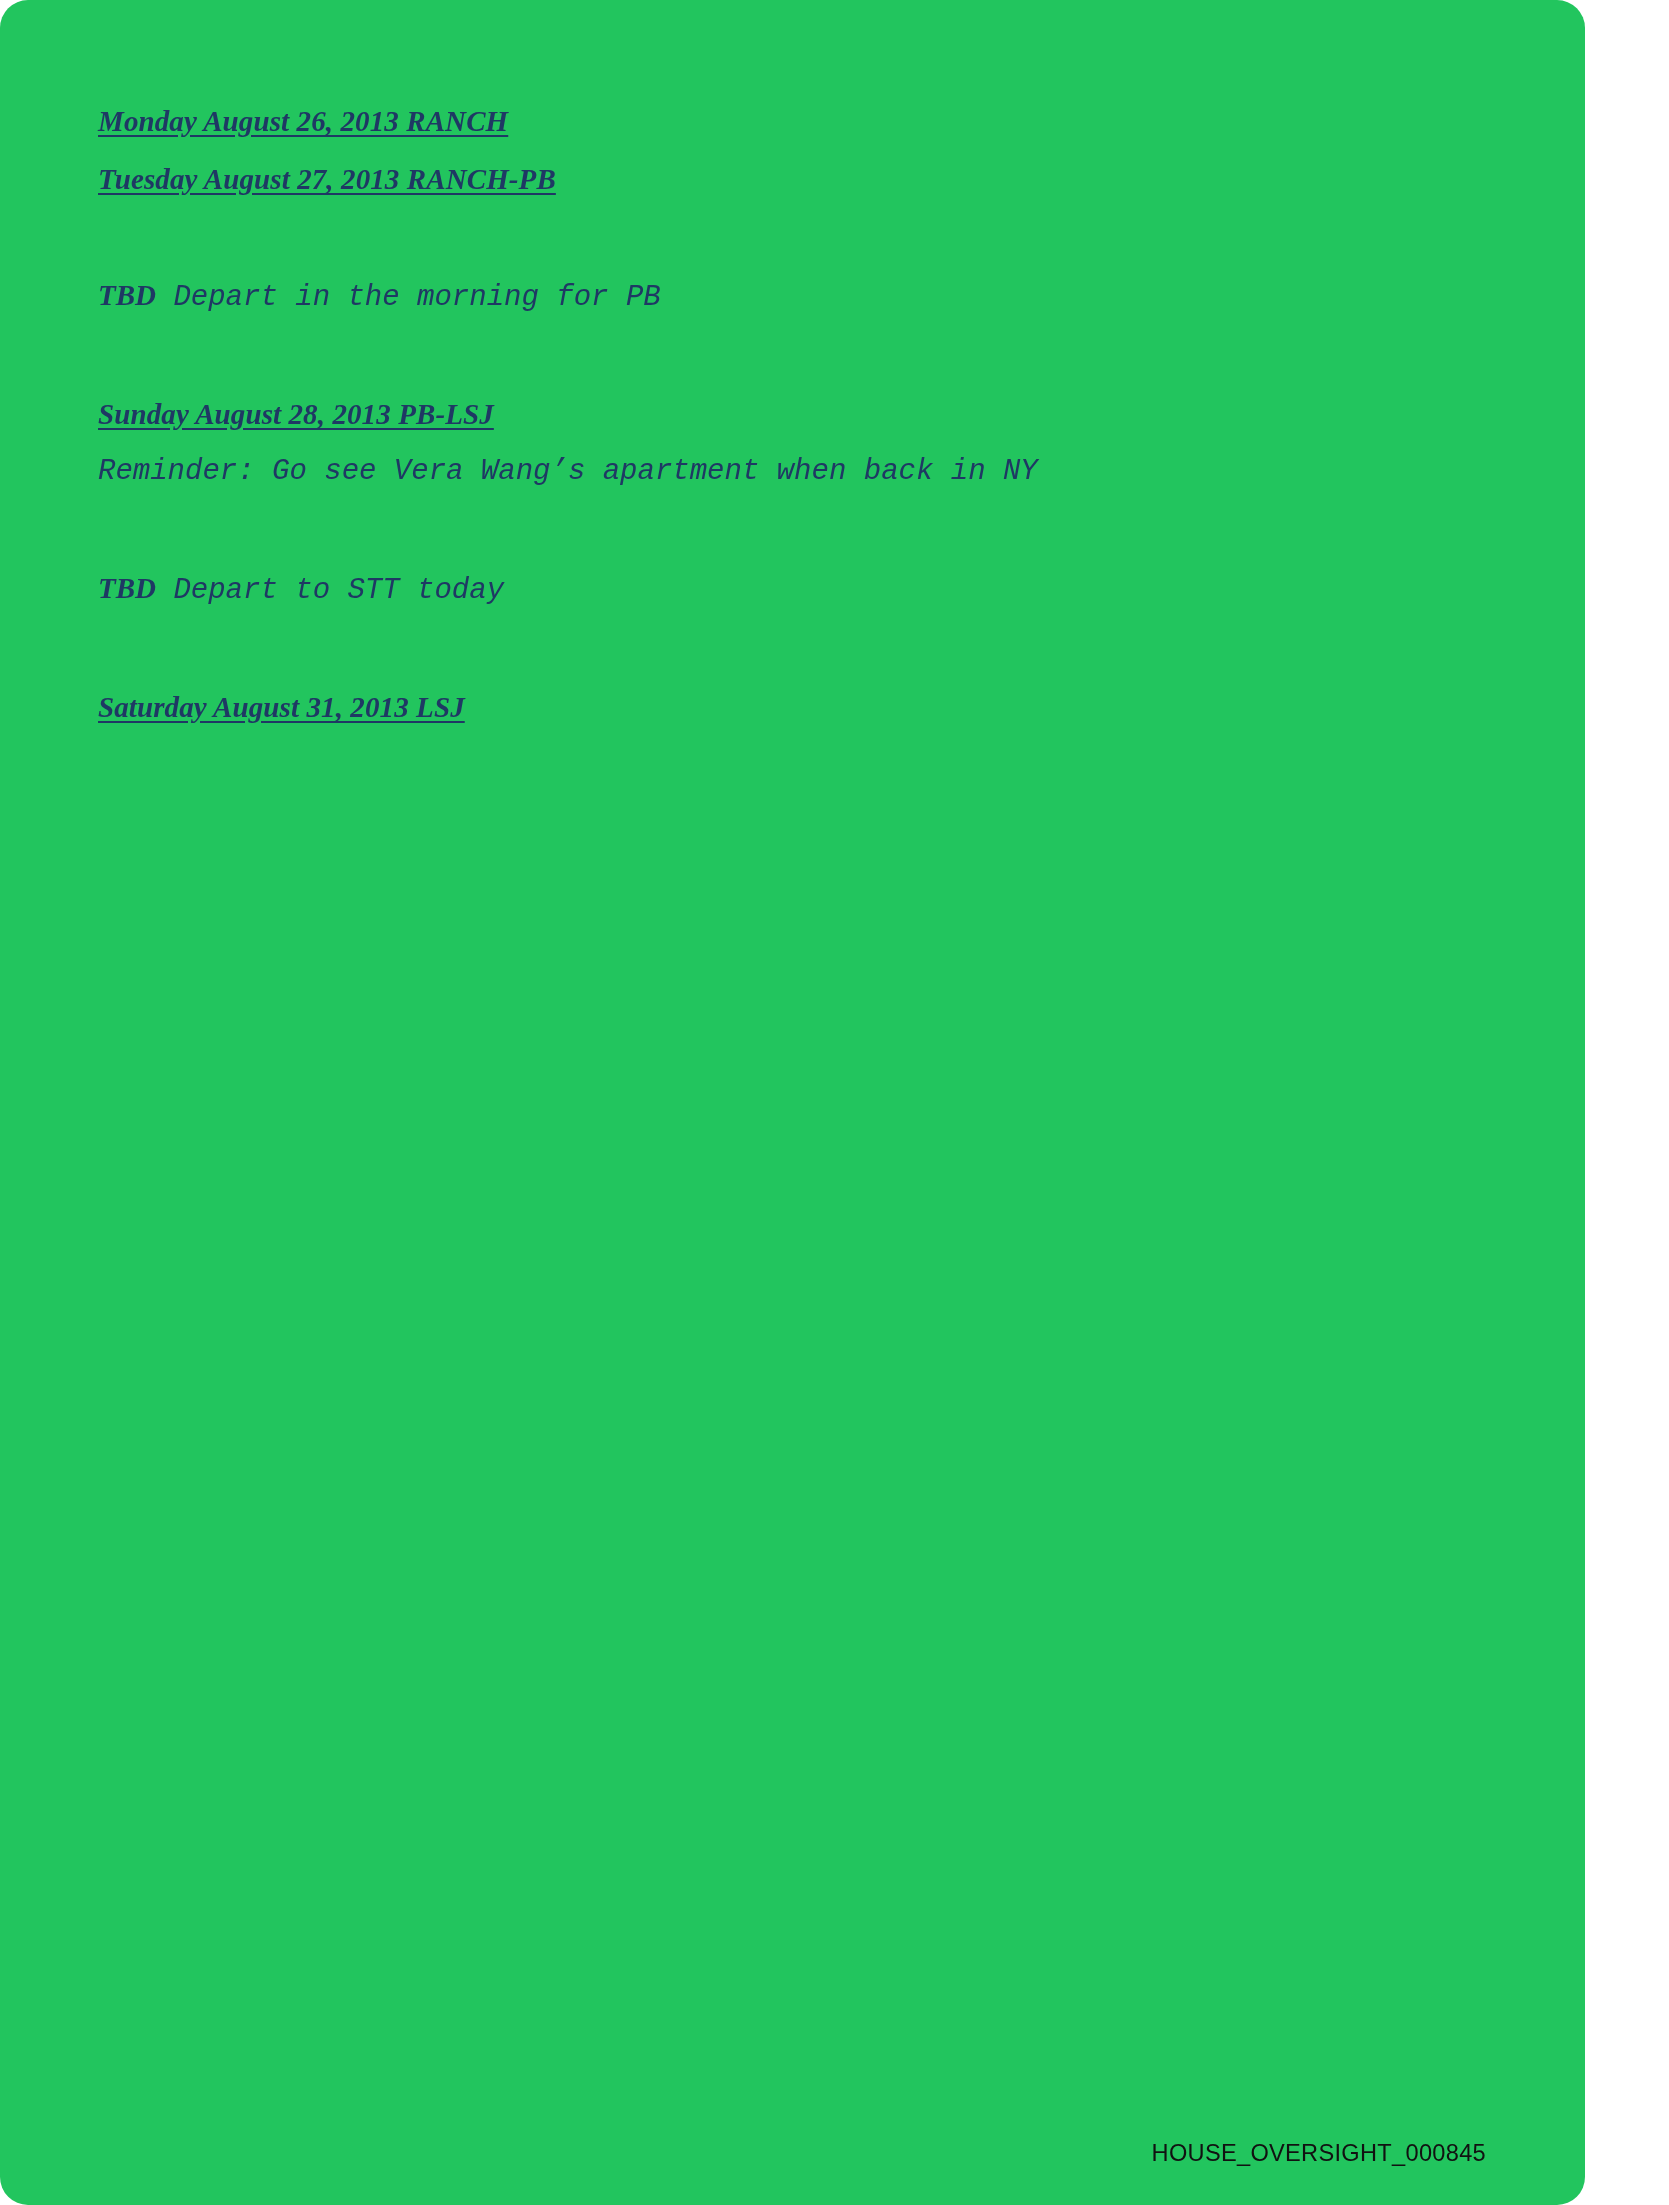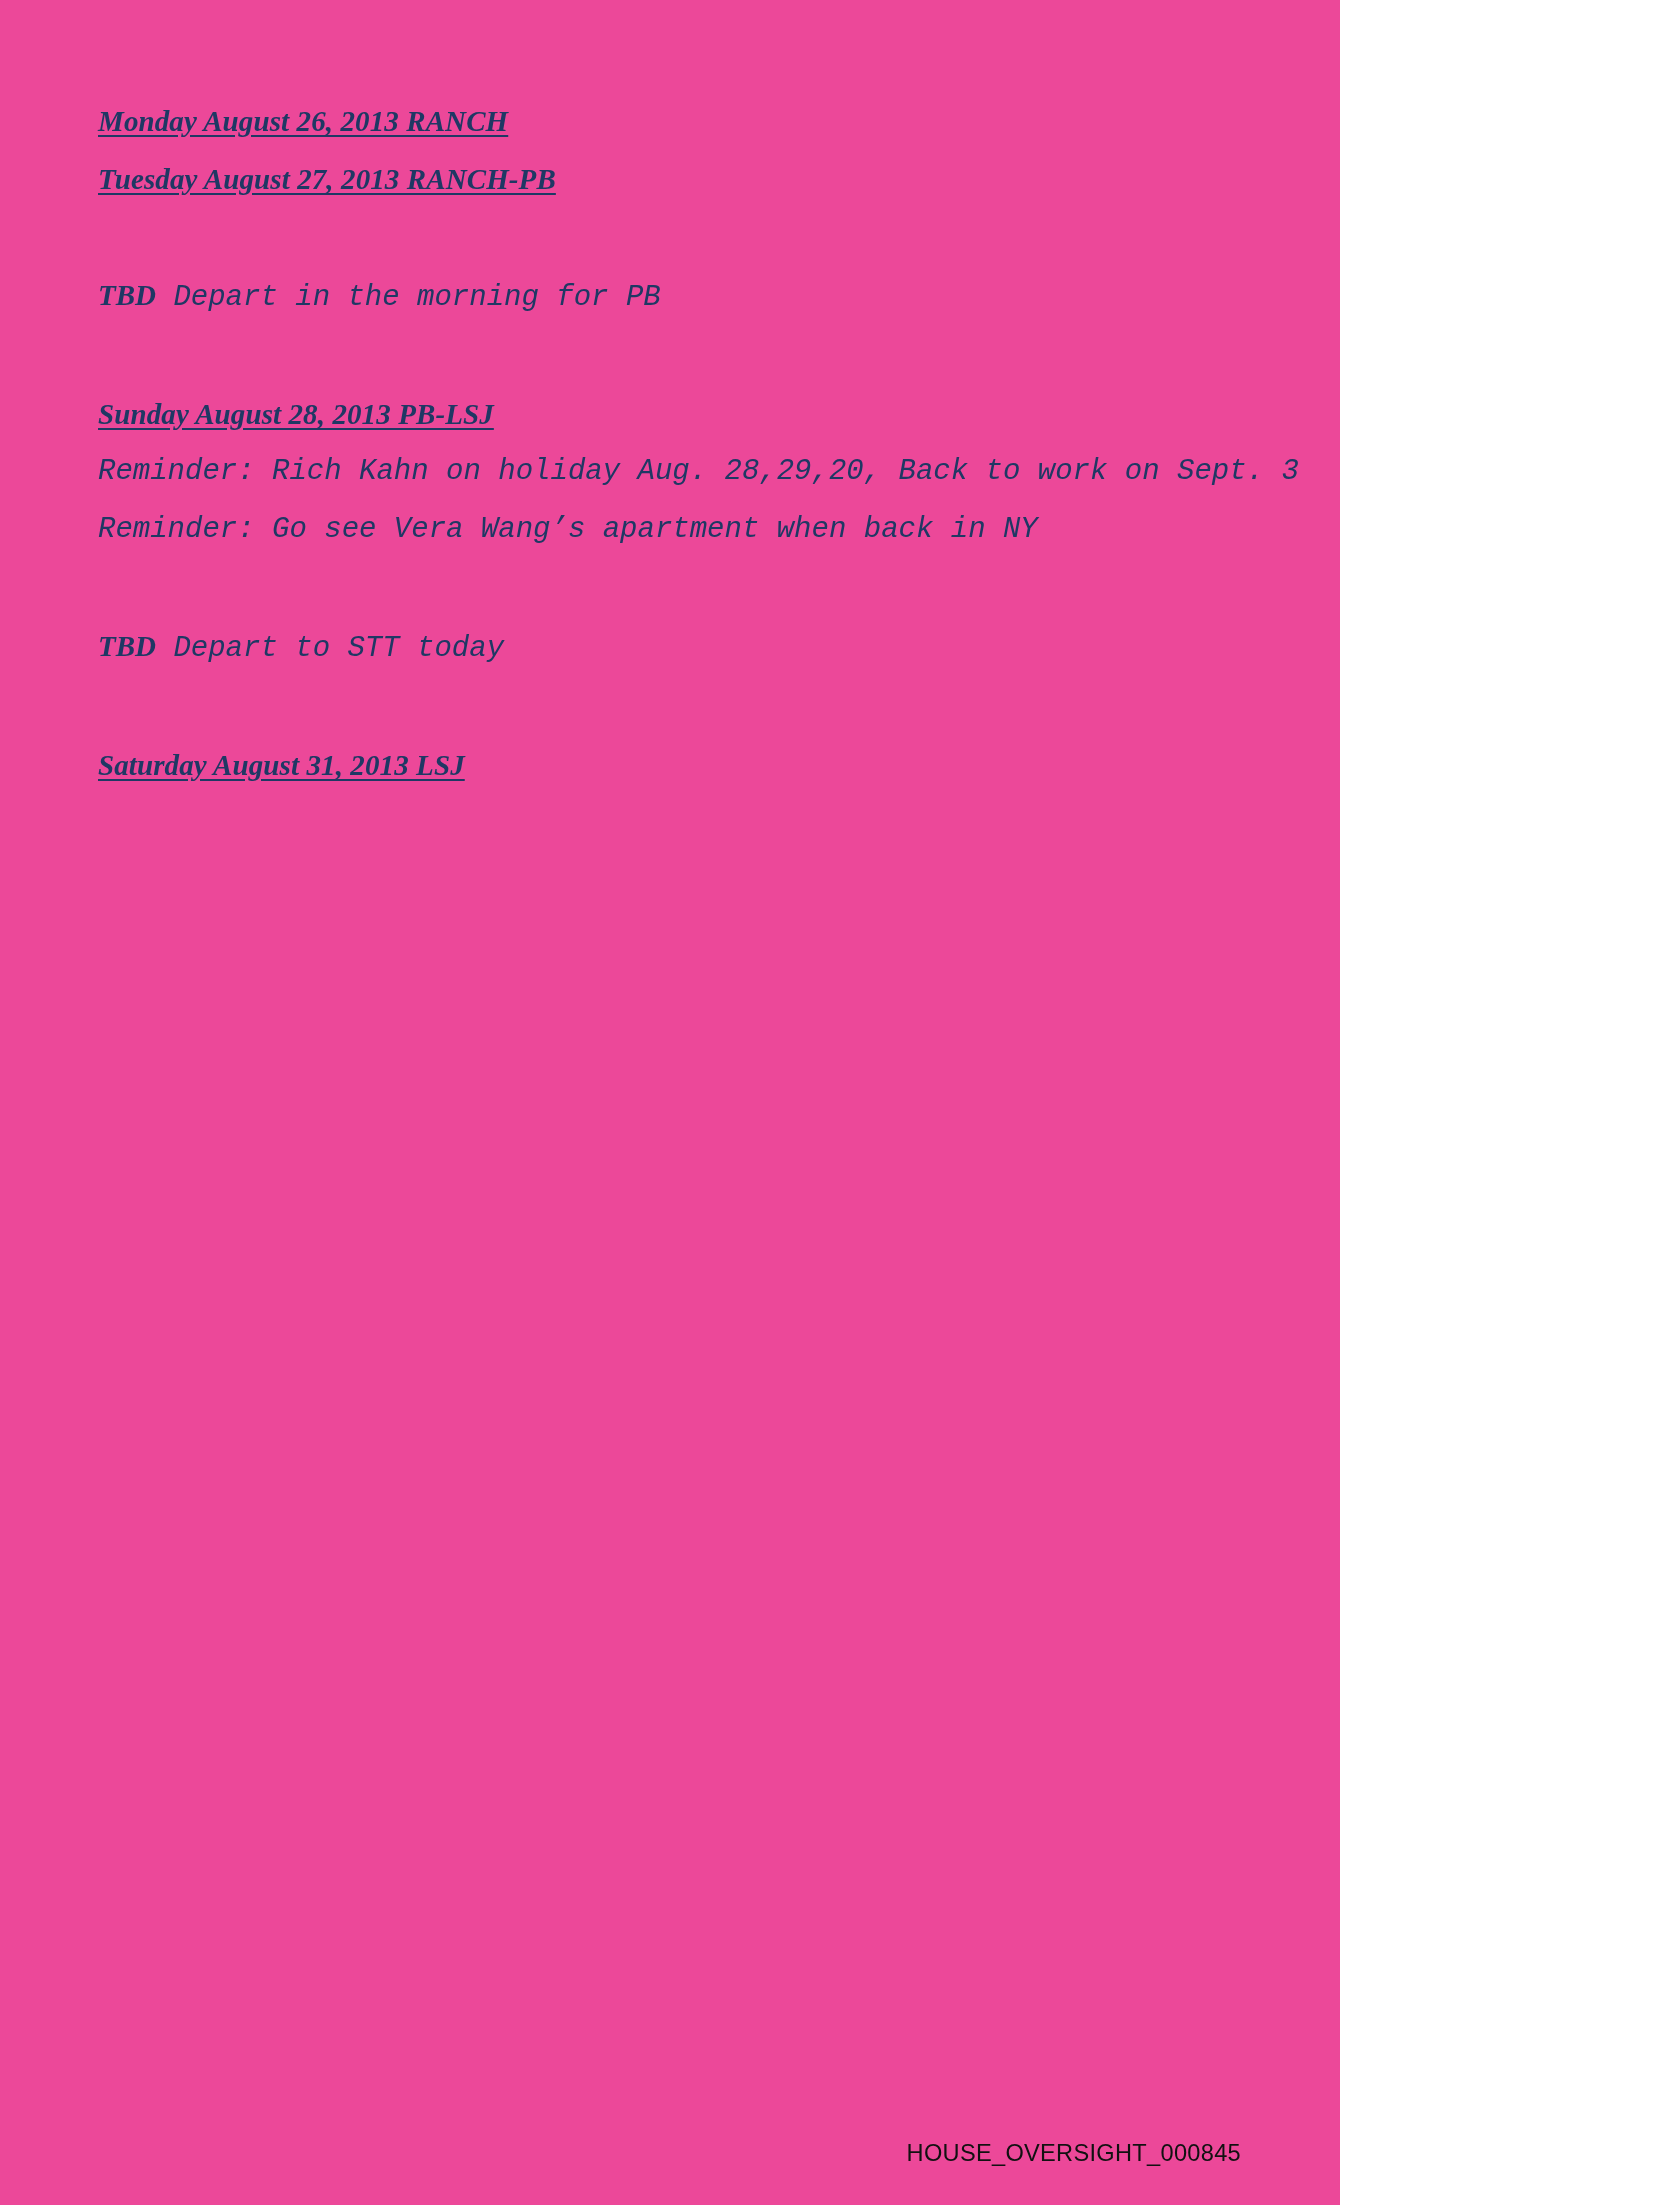--- a/index.html
+++ b/index.html
@@ -12,24 +12,25 @@
     height: 2205px;
     position: relative;
     font-family: "Liberation Serif", serif;
     color: #1F3864;
     -webkit-font-smoothing: antialiased;
   }
   .page {
     position: absolute;
     left: 0;
     top: 0;
-    width: 1340px;
+    width: 1585px;
     height: 2205px;
-    background: #ec4899;
+    background: #22c55e;
     overflow: hidden;
+    border-radius: 28px;
   }
   .content {
     position: absolute;
     left: 98px;
     top: 92px;
     width: 1466px;
   }
   .line {
     font-size: 29px;
     line-height: 58px;
@@ -75,21 +76,20 @@
     <div class="line heading">Monday August 26, 2013 RANCH</div>
     <div class="line heading">Tuesday August 27, 2013 RANCH-PB</div>
 
     <div class="spacer"></div>
 
     <div class="line"><span class="lead">TBD</span><span class="body-line"> Depart in the morning for PB</span></div>
 
     <div class="spacer"></div>
 
     <div class="line heading">Sunday August 28, 2013 PB-LSJ</div>
-    <div class="line body-line">Reminder: Rich Kahn on holiday Aug. 28,29,20, Back to work on Sept. 3</div>
     <div class="line body-line">Reminder: Go see Vera Wang’s apartment when back in NY</div>
 
     <div class="spacer"></div>
 
     <div class="line"><span class="lead">TBD</span><span class="body-line"> Depart to STT today</span></div>
 
     <div class="spacer"></div>
 
     <div class="line heading">Saturday August 31, 2013 LSJ</div>
 

